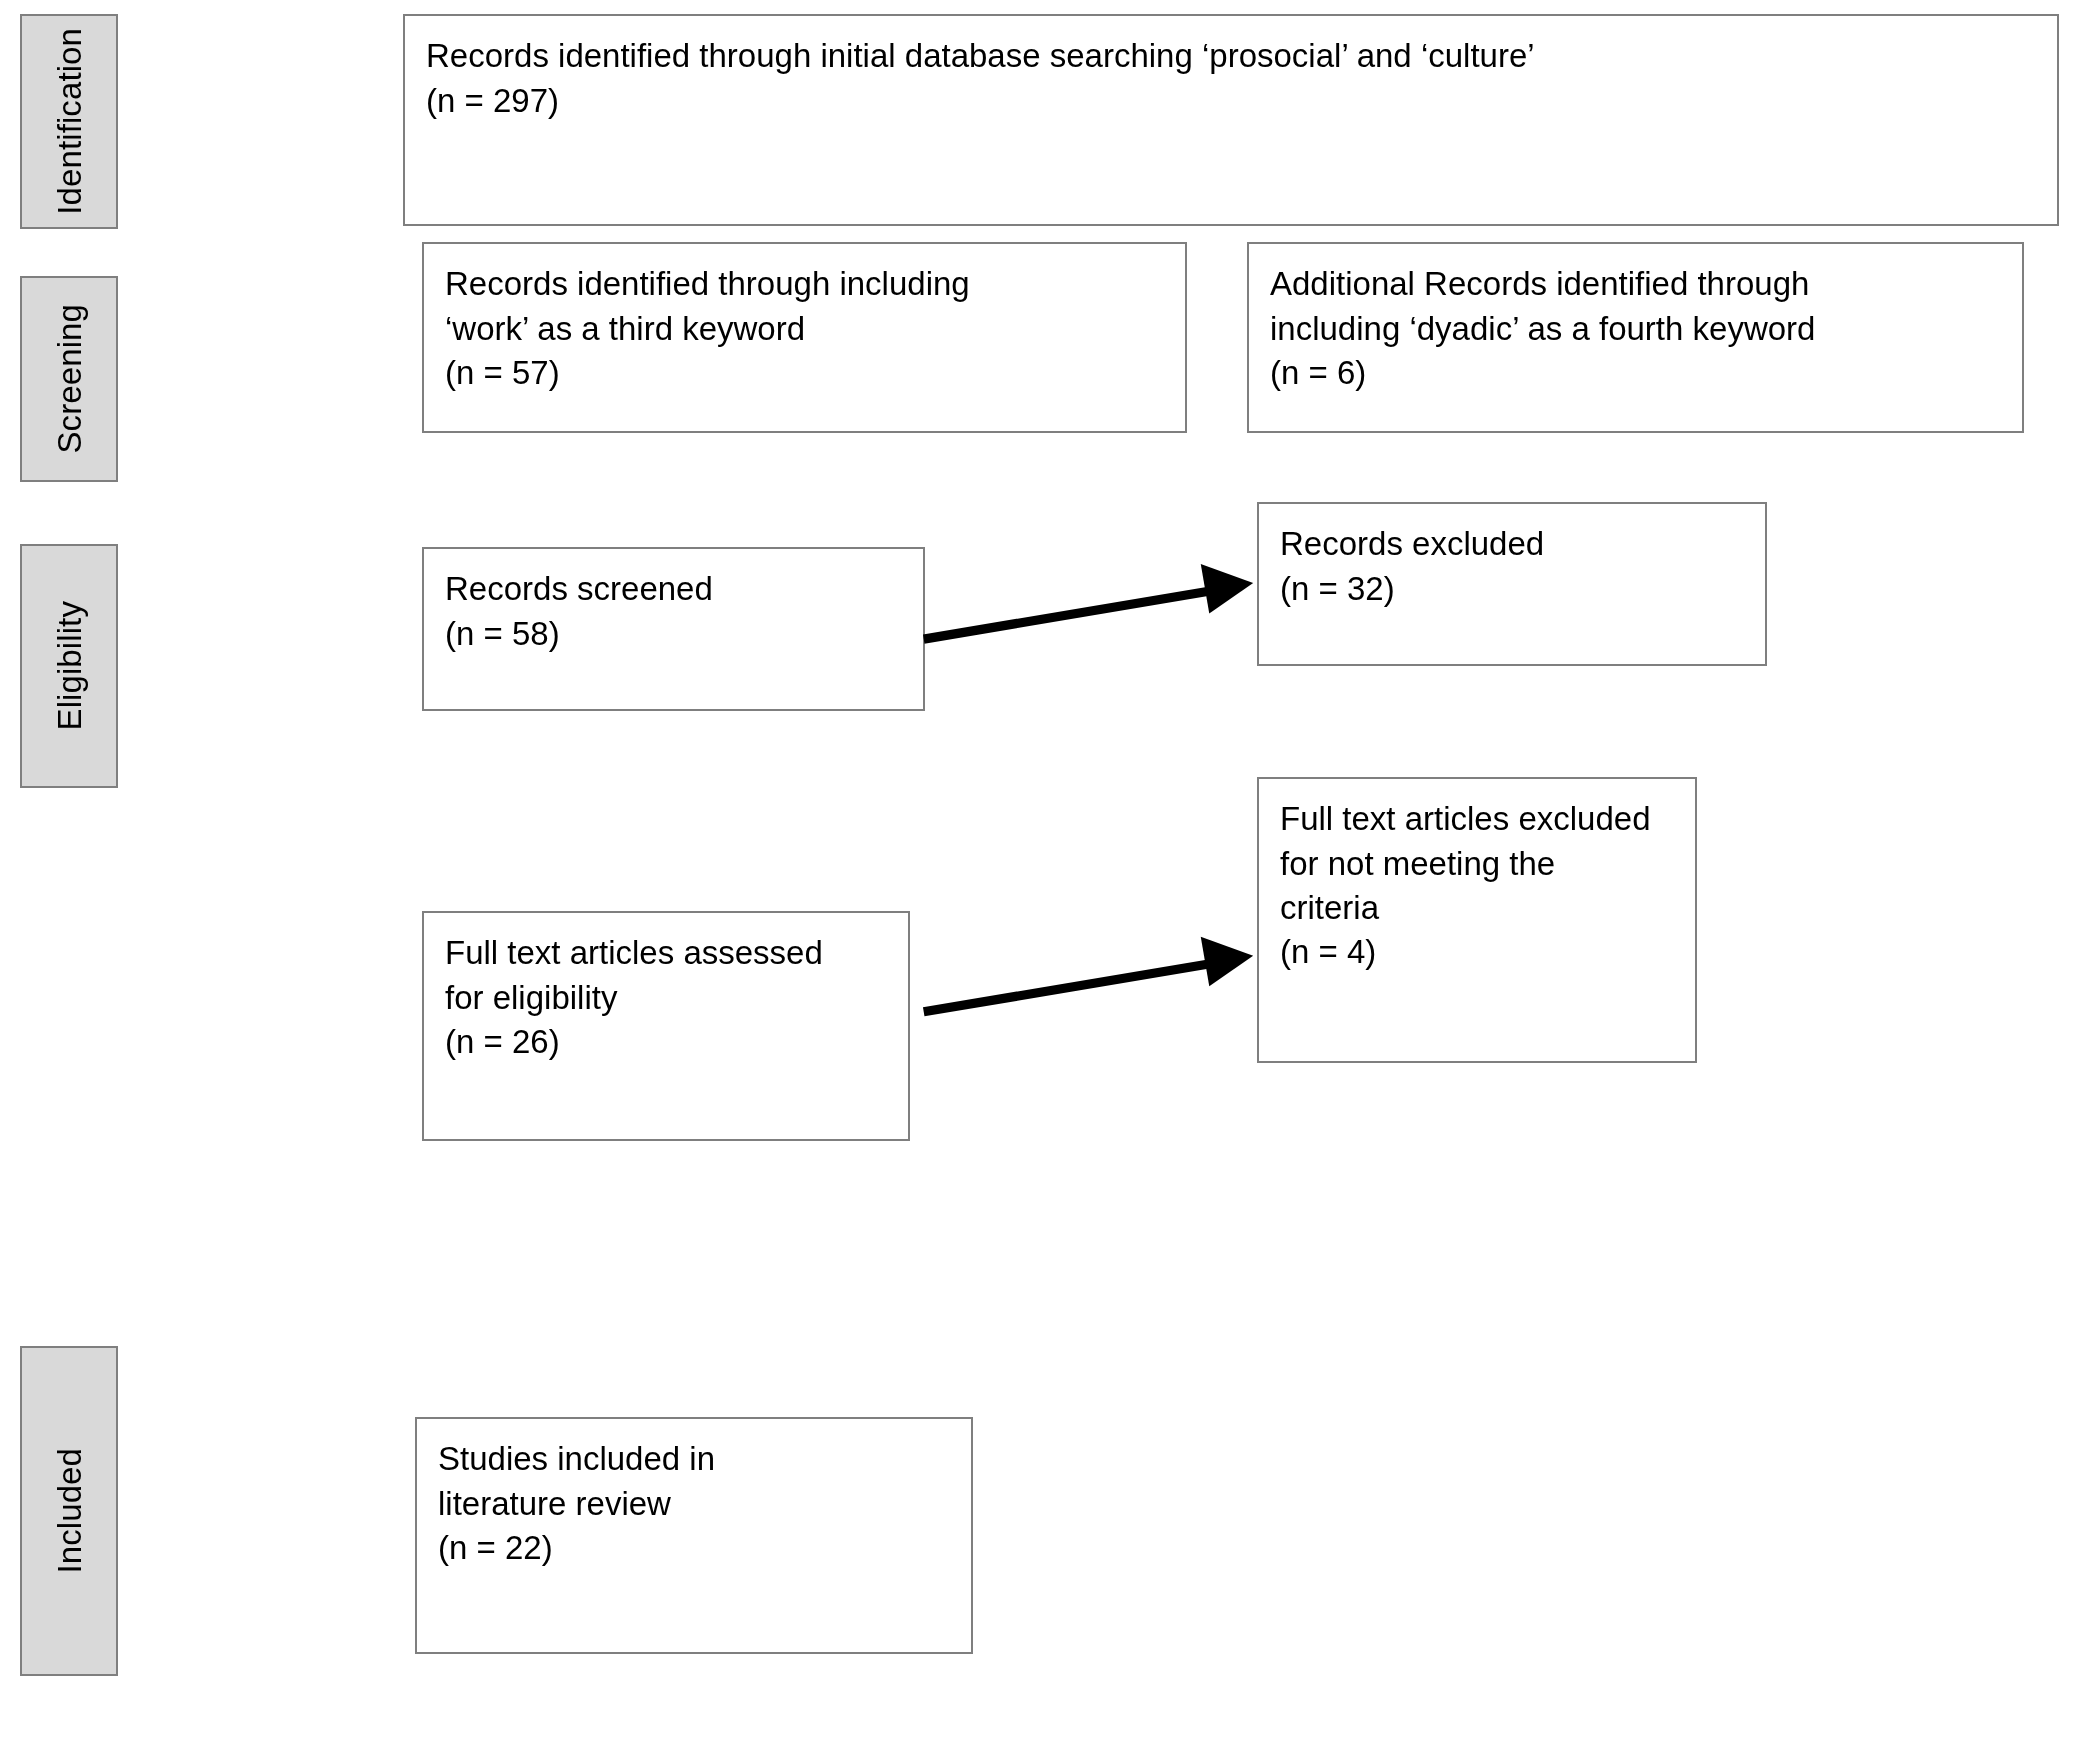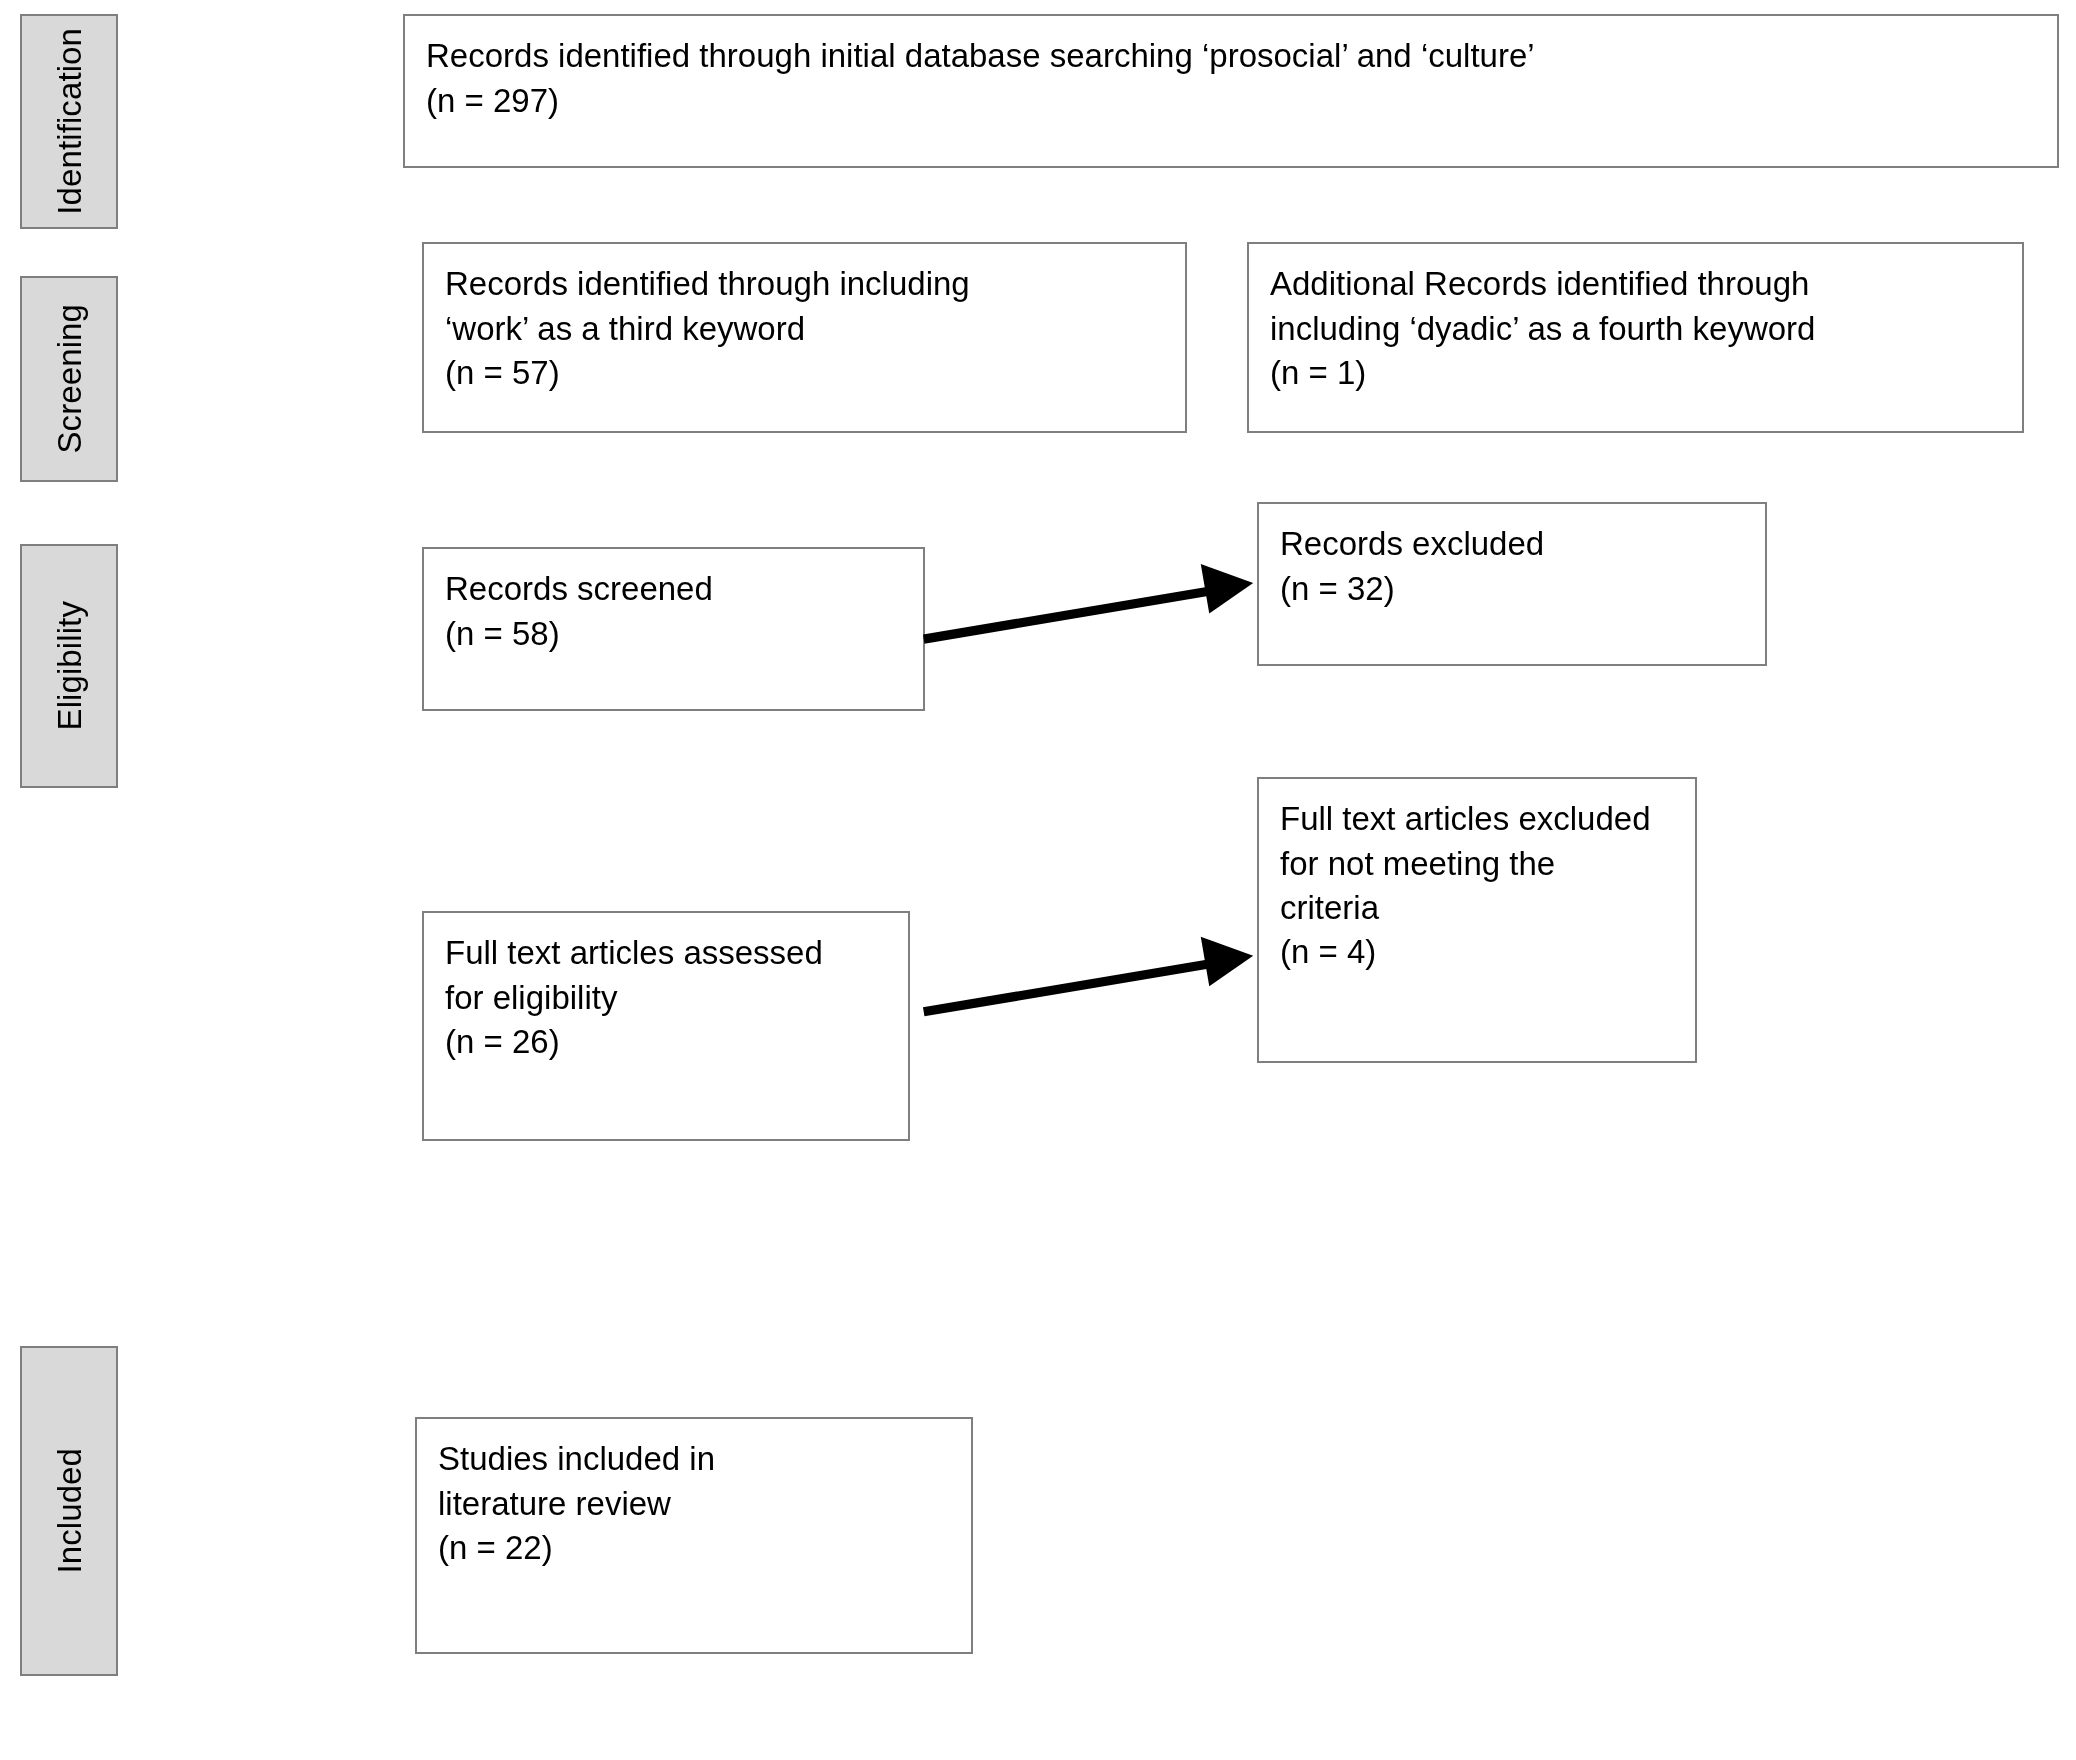--- a/index.html
+++ b/index.html
@@ -80,35 +80,35 @@
   </div>
 
   <div class="stage-box" style="left:20px; top:544px; width:98px; height:244px;">
     <span class="stage-label">Eligibility</span>
   </div>
 
   <div class="stage-box" style="left:20px; top:1346px; width:98px; height:330px;">
     <span class="stage-label">Included</span>
   </div>
 
-  <div class="flow-box" style="left:403px; top:14px; width:1656px; height:154px;">
+  <div class="flow-box" style="left:403px; top:14px; width:1656px; height:212px;">
     <div class="flow-text">Records identified through initial database searching ‘prosocial’ and ‘culture’
 (n = 297)</div>
   </div>
 
   <div class="flow-box" style="left:422px; top:242px; width:765px; height:191px;">
     <div class="flow-text">Records identified through including
 ‘work’ as a third keyword
 (n = 57)</div>
   </div>
 
   <div class="flow-box" style="left:1247px; top:242px; width:777px; height:191px;">
     <div class="flow-text">Additional Records identified through
 including ‘dyadic’ as a fourth keyword
-(n = 1)</div>
+(n = 6)</div>
   </div>
 
   <div class="flow-box" style="left:422px; top:547px; width:503px; height:164px;">
     <div class="flow-text">Records screened
 (n = 58)</div>
   </div>
 
   <div class="flow-box" style="left:1257px; top:502px; width:510px; height:164px;">
     <div class="flow-text">Records excluded
 (n = 32)</div>

